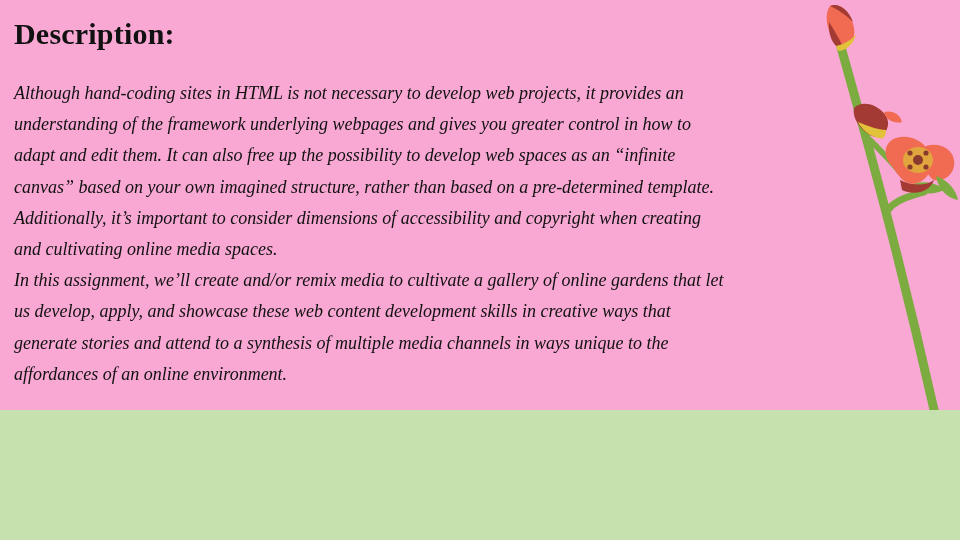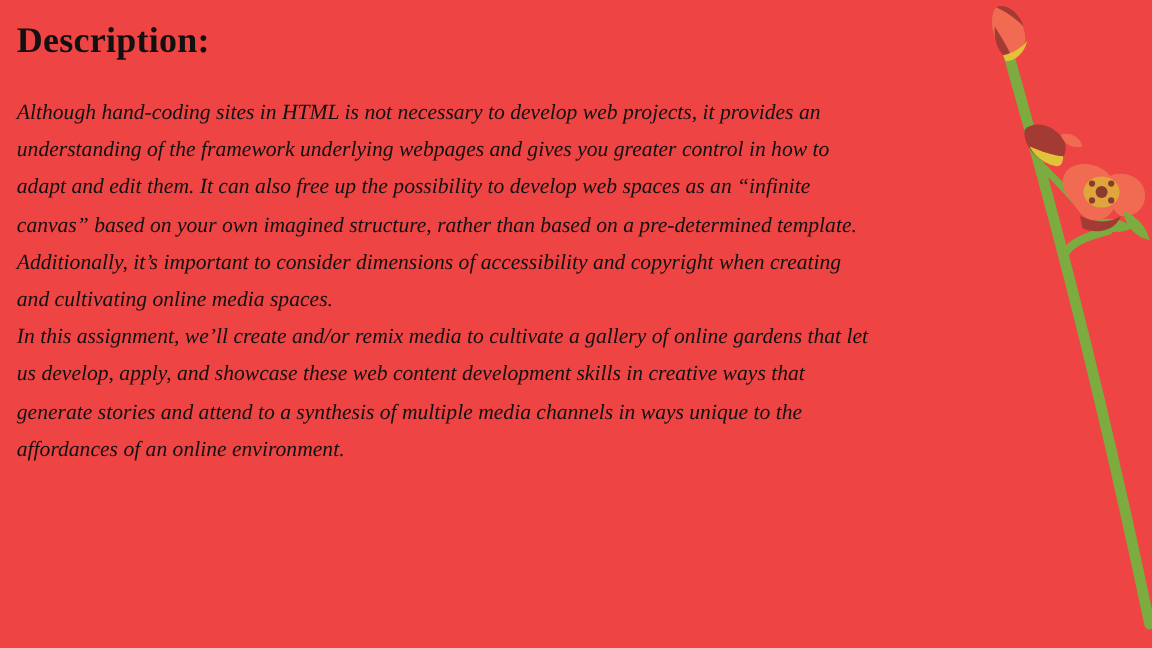--- a/index.html
+++ b/index.html
@@ -9,22 +9,22 @@
   body {
     width: 960px;
     height: 540px;
     overflow: hidden;
     background: #c6e0ae;
     font-family: "Liberation Serif", serif;
   }
   #slide {
     position: relative;
     width: 960px;
-    height: 540px;
-    background: #ef4444;
+    height: 410px;
+    background: #f9a8d4;
     overflow: hidden;
   }
   #decoration {
     position: absolute;
     top: 0;
     right: 0;
     width: 420px;
     height: 540px;
     pointer-events: none;
   }

